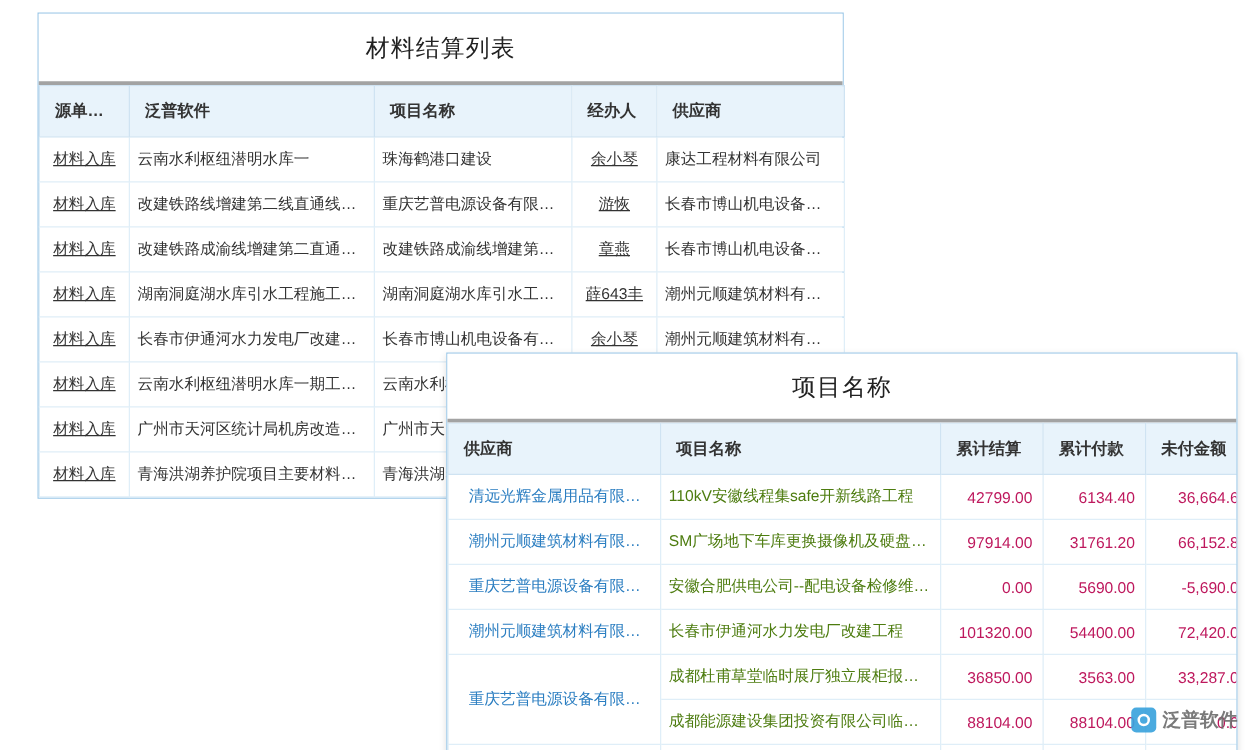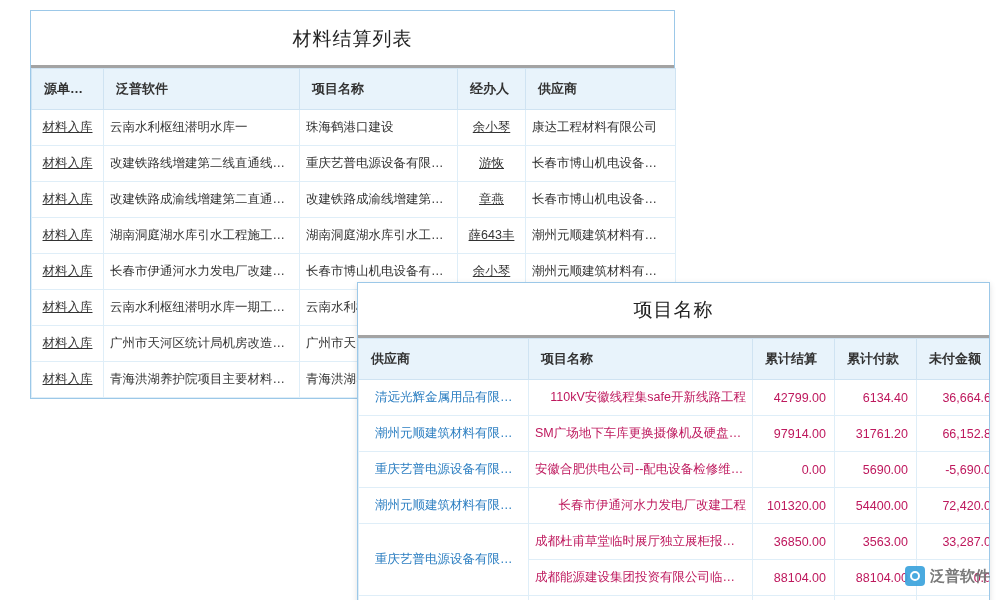--- a/index.html
+++ b/index.html
@@ -116,22 +116,22 @@
     font-size: 12.5px;
     padding-right: 8px;
   }
 
   table.grid td.sup-name {
     color: #2b7ec1;
     padding-left: 16px;
   }
 
   table.grid td.proj-name {
-    color: #be185d;
-    text-align: right;
+    color: #4d7c0f;
+    text-align: left;
   }
 
   
   .watermark {
     position: absolute;
     right: 10px;
     bottom: 14px;
     display: flex;
     align-items: flex-end;
     gap: 5px;

